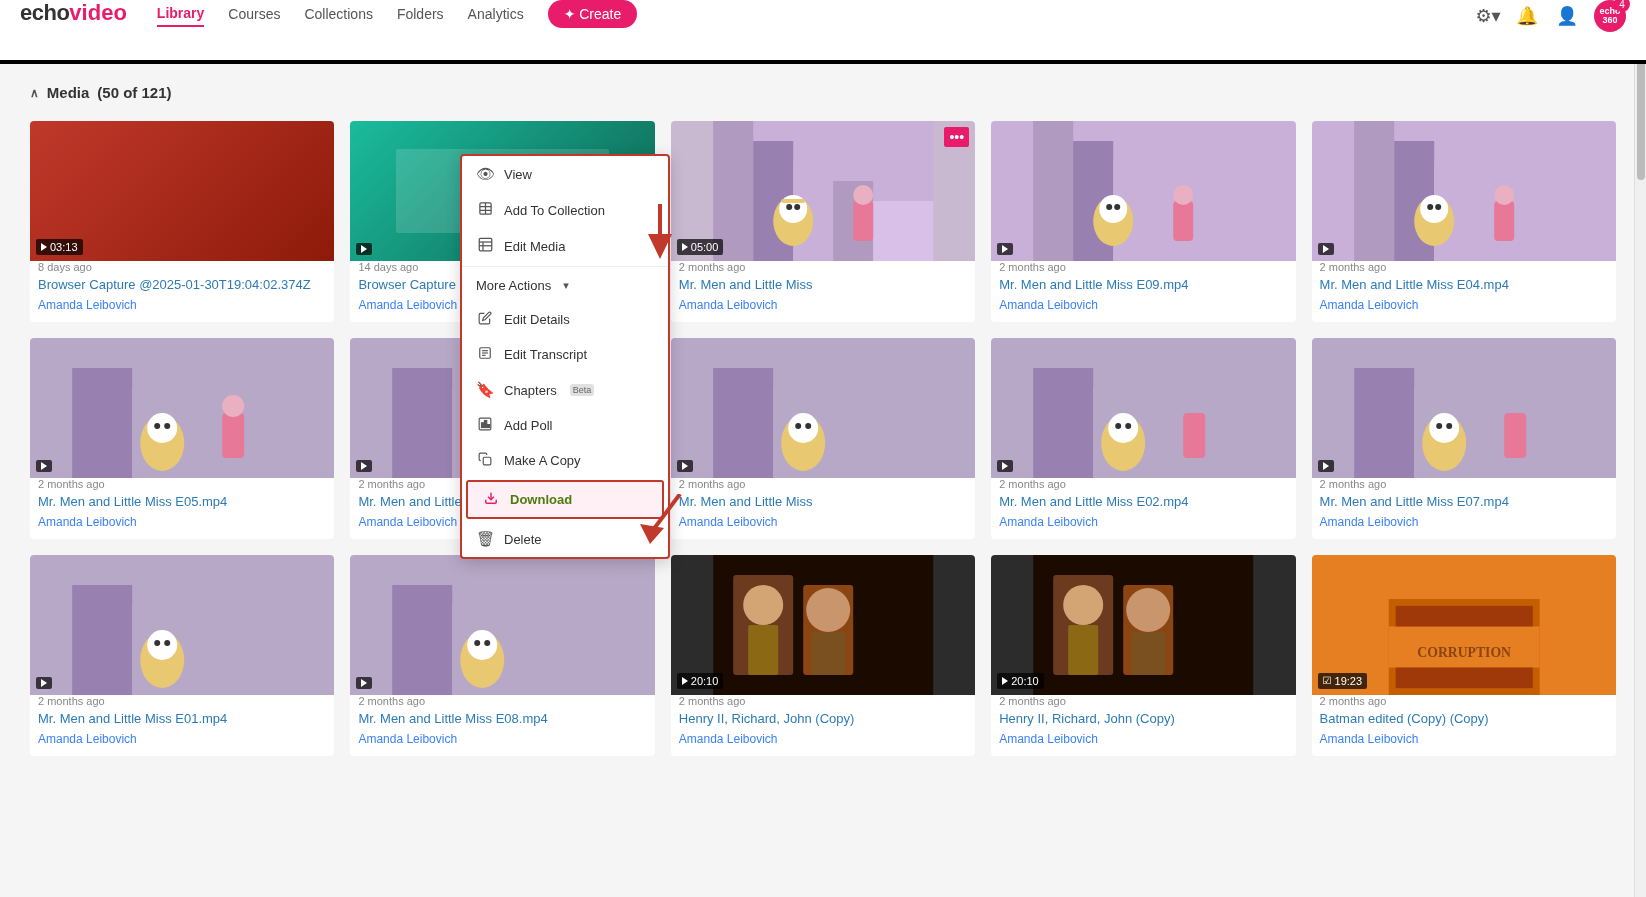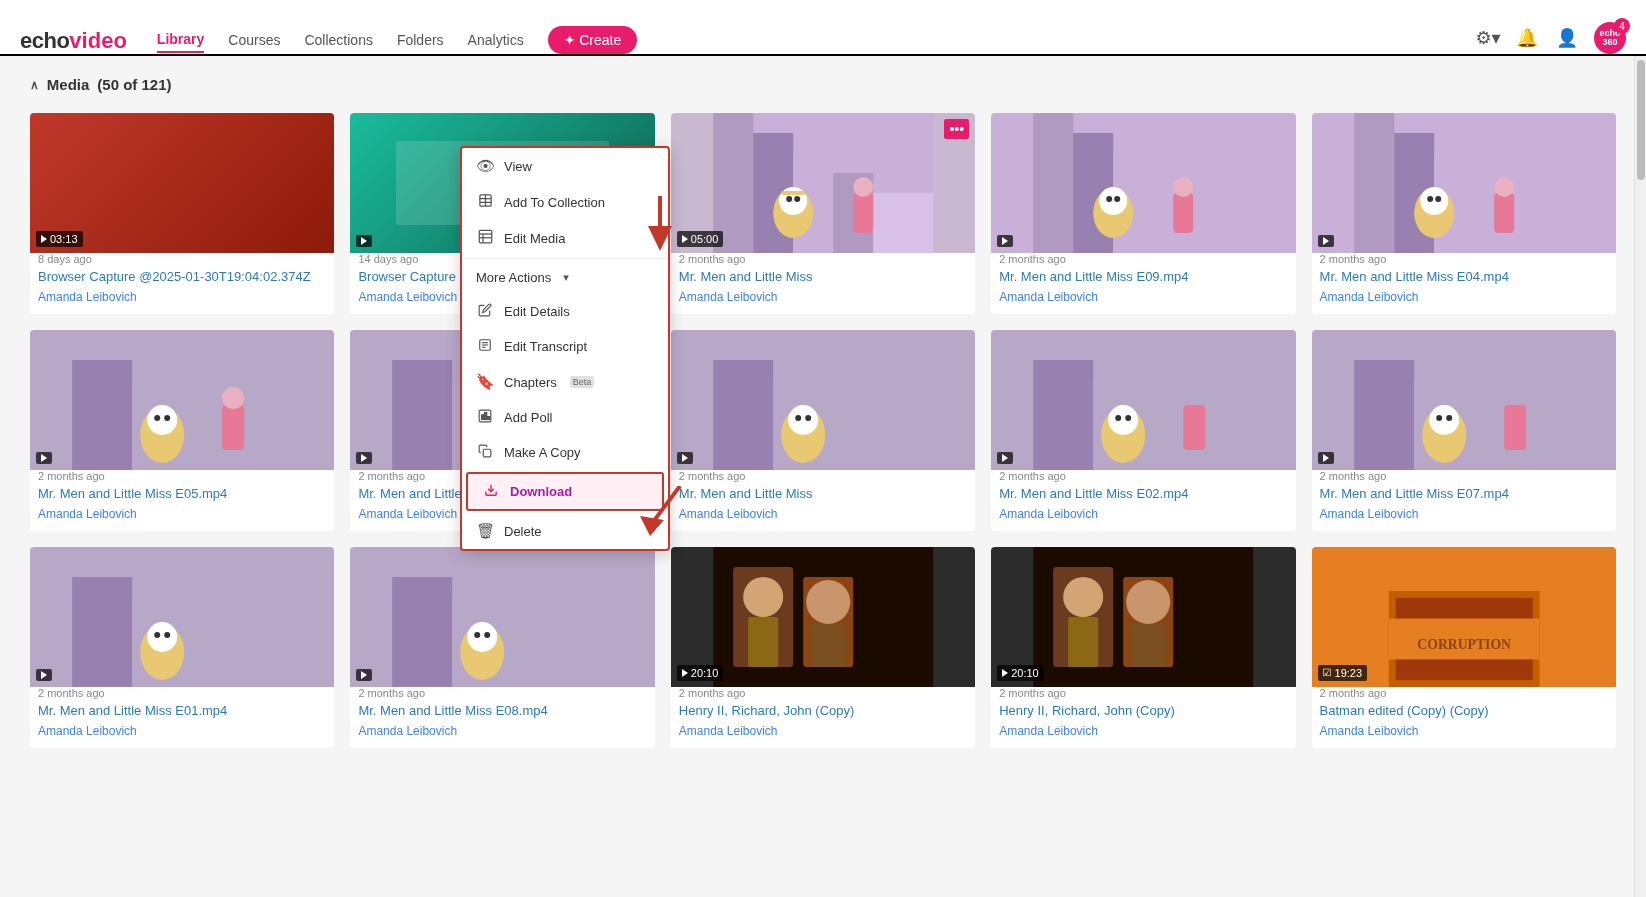--- a/index.html
+++ b/index.html
@@ -1,25 +1,25 @@
 <!DOCTYPE html>
 <html><head>
   <meta charset="utf-8">
   <style>
     * { box-sizing: border-box; margin: 0; padding: 0; }
     body { font-family: Arial, sans-serif; background: #f5f5f5; overflow-x: hidden; }
 
     
     .header {
       display: flex;
-      align-items: flex-end;
+      align-items: flex-start;
       background: #fff;
-      border-bottom: 2px solid #000000;
+      border-bottom: 4px solid #000000;
       padding: 0 20px;
-      height: 56px;
+      height: 64px;
       position: relative;
       z-index: 10;
     }
     .logo {
       display: flex;
       align-items: center;
       margin-right: 30px;
     }
     .logo-echo { color: #333; font-size: 22px; font-weight: 700; letter-spacing: -0.5px; }
     .logo-video { color: #e81c6b; font-size: 22px; font-weight: 700; }
@@ -816,21 +816,21 @@
     </div>
 
     <div class="context-menu-item download-highlighted">
       <span class="icon-char">
         <svg width="14" height="14" viewBox="0 0 24 24" fill="none" stroke="#e81c6b" stroke-width="2.5">
           <path d="M21 15v4a2 2 0 0 1-2 2H5a2 2 0 0 1-2-2v-4"></path>
           <polyline points="7 10 12 15 17 10"></polyline>
             <line x1="12" y1="15" x2="12" y2="3"></line>
         </svg>
       </span>
-      <span style="color:#a21caf;font-weight:600;">Download</span>
+      <span style="color:#4d7c0f;font-weight:600;">Download</span>
     </div>
 
     <div class="context-menu-item">
       <span class="icon-char">🗑</span>
       <span>Delete</span>
     </div>
   </div>
 
 </div>
 

